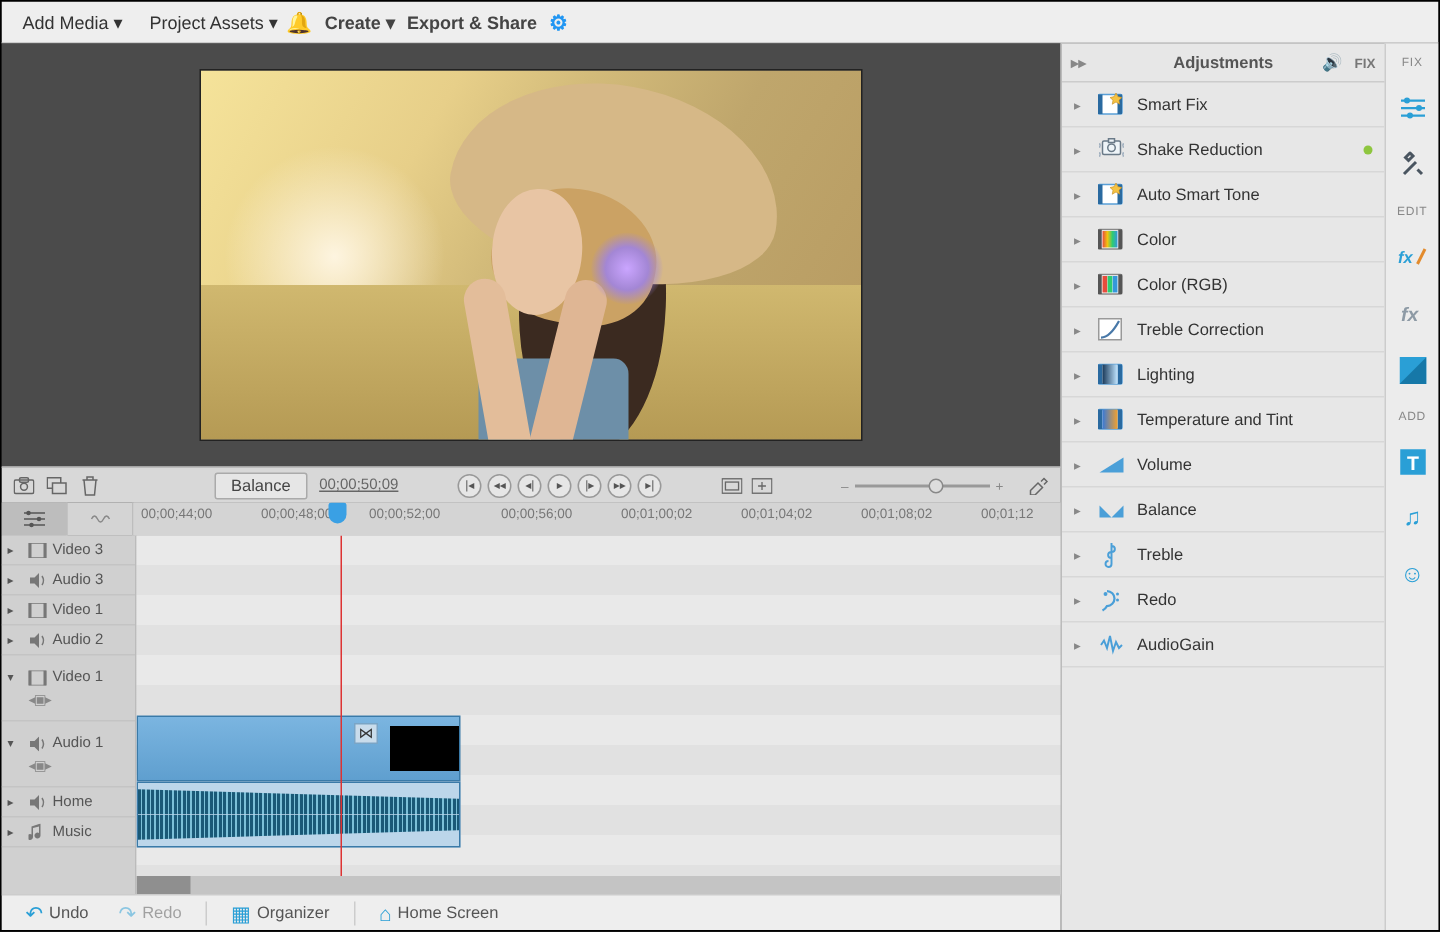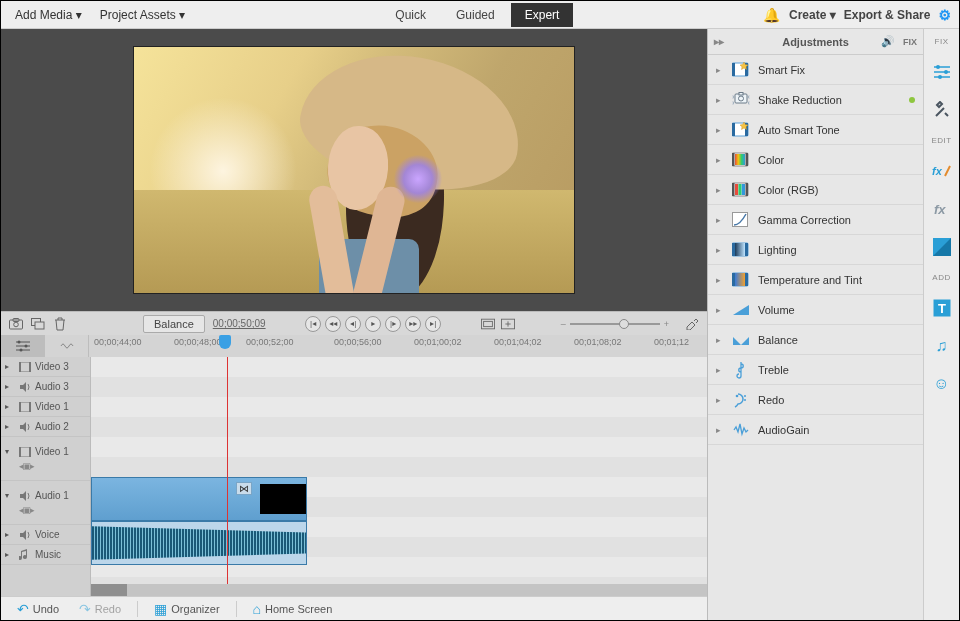--- a/index.html
+++ b/index.html
@@ -105,25 +105,20 @@
 svg { display: block; }
 </style>
 </head>
 <body>
 
 <div class="topbar">
   <div class="left">
     <span class="menu"><span>Add Media</span> ▾</span>
     <span class="menu"><span>Project Assets</span> ▾</span>
   </div>
-  <div class="center">
-    <span class="modebtn">Quick</span>
-    <span class="modebtn">Guided</span>
-    <span class="modebtn active">Expert</span>
-  </div>
   <div class="right">
     <span class="bell">🔔</span>
     <span class="menu"><span>Create</span> ▾</span>
     <span class="menu">Export &amp; Share</span>
     <span class="gear">⚙</span>
   </div>
 </div>
 
 <div class="mainrow">
 
@@ -312,21 +307,21 @@
           </div>
           <div class="trackrow">
             <div style="display:flex;align-items:center;gap:4px;width:100%">
               <span class="exp">▸</span>
               <span class="typico">
                 <svg width="12" height="10" viewBox="0 0 12 10">
                   <path d="M1 3h3l3-3v10l-3-3H1z" fill="#777"></path>
                   <path d="M9 2q2 3 0 6" fill="none" stroke="#777"></path>
                 </svg>
               </span>
-              <span class="lbl">Voice</span>
+              <span class="lbl">Home</span>
             </div>
           </div>
           <div class="trackrow">
             <div style="display:flex;align-items:center;gap:4px;width:100%">
               <span class="exp">▸</span>
               <span class="typico">
                 <svg width="10" height="12" viewBox="0 0 10 12">
                   <path d="M8 0v8a2 2 0 1 1-1-1.7V2L3 3v6a2 2 0 1 1-1-1.7V2z" fill="#777"></path>
                 </svg>
               </span>
@@ -454,21 +449,21 @@
             <span>Color (RGB)</span>
           </div>
           <div class="adjitem">
             <span class="chev">▸</span>
             <span class="aico">
               <svg width="18" height="16" viewBox="0 0 18 16">
                 <rect x="0.5" y="0.5" width="15" height="14" fill="#fff" stroke="#999"></rect>
                 <path d="M2 13 Q8 13 14 2" fill="none" stroke="#4878a8" stroke-width="1.5"></path>
               </svg>
             </span>
-            <span>Gamma Correction</span>
+            <span>Treble Correction</span>
           </div>
           <div class="adjitem">
             <span class="chev">▸</span>
             <span class="aico">
               <svg width="18" height="16" viewBox="0 0 18 16">
                 <rect x="0" y="1" width="16" height="13" rx="1" fill="#fff" stroke="#5aa0d8"></rect>
                 <rect x="0" y="1" width="3" height="13" fill="#2a6aa0"></rect>
                 <rect x="13" y="1" width="3" height="13" fill="#2a6aa0"></rect>
                 <rect x="3" y="1" width="10" height="13" fill="url(#g2)"></rect>
                 <defs>

